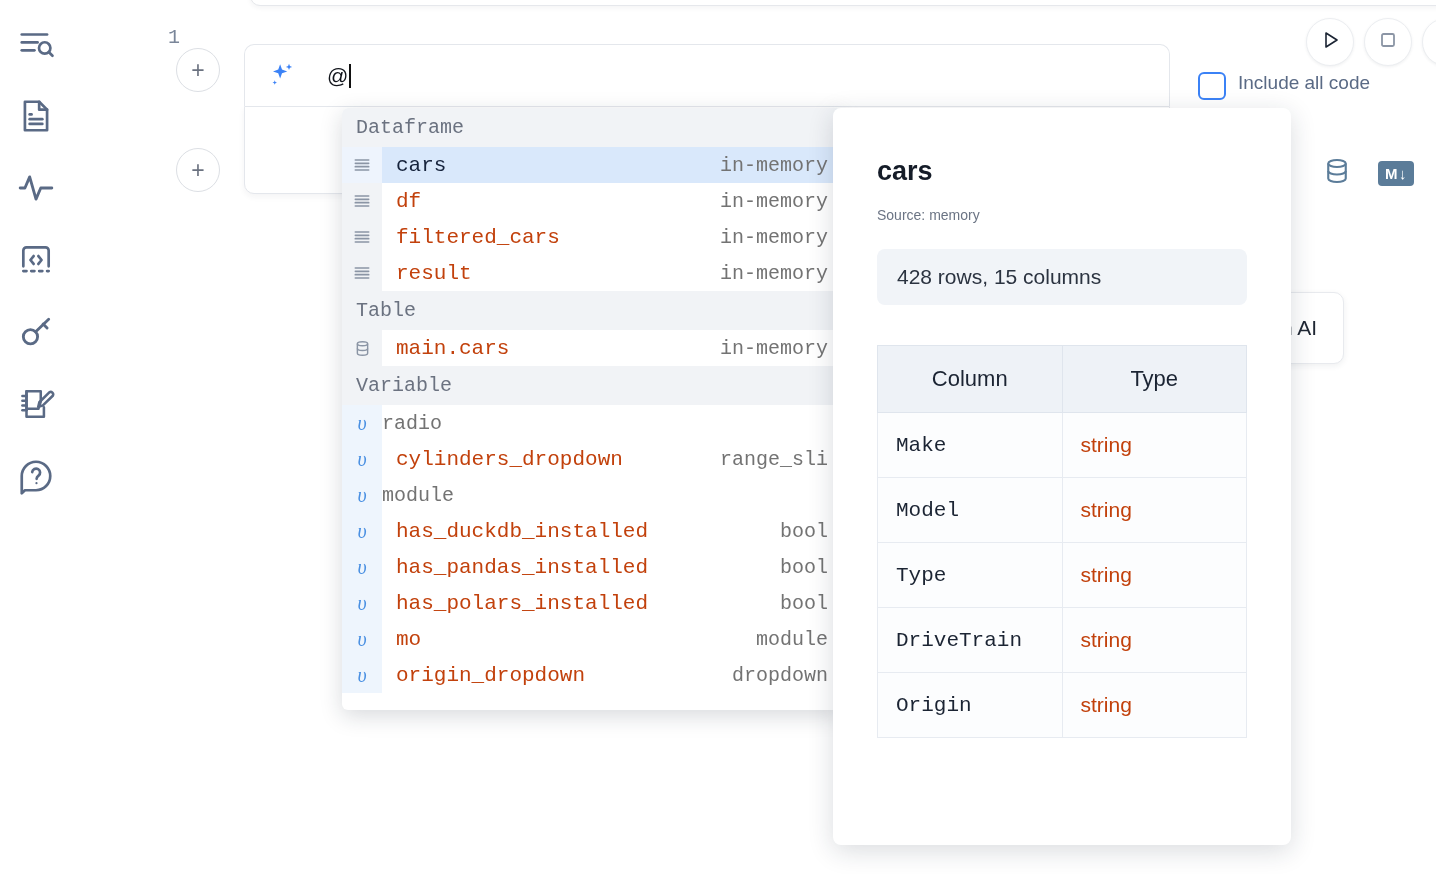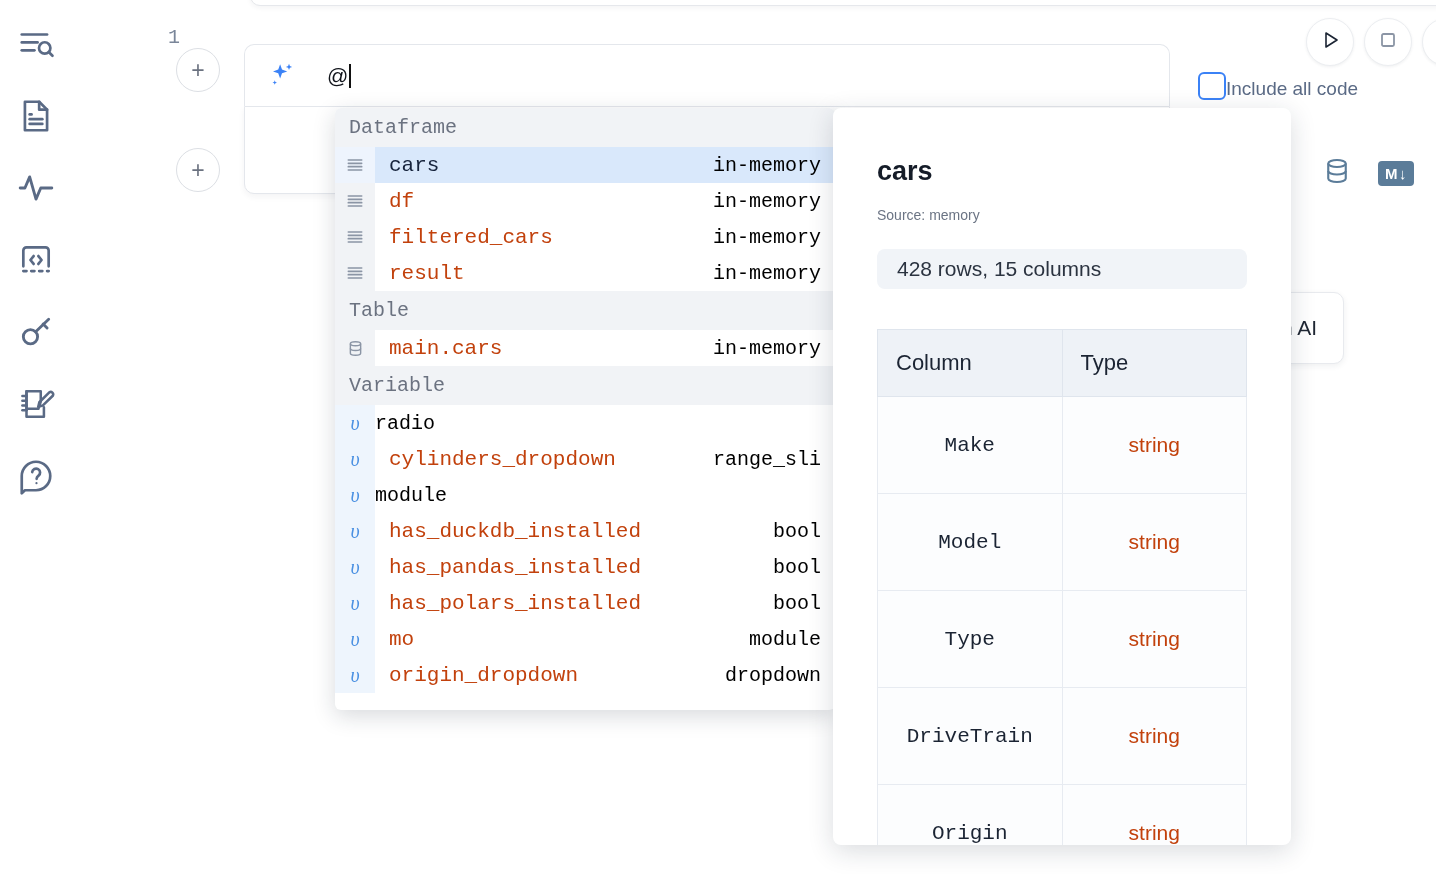--- a/index.html
+++ b/index.html
@@ -108,21 +108,21 @@
     width: 48px; height: 48px; border-radius: 50%;
     background: #fff; border: 1px solid #eceef1;
     box-shadow: 0 1px 3px rgba(30,40,60,.07);
     display: flex; align-items: center; justify-content: center;
     cursor: pointer;
   }
 
   .include-row {
     position: absolute;
     left: 1126px; top: 72px;
-    display: flex; align-items: flex-end; 
+    display: flex; align-items: flex-start; gap: 12px;
     z-index: 3;
   }
   .chk {
     width: 28px; height: 28px;
     border: 2px solid #3b82f6;
     border-radius: 6px;
     background: #fff;
     cursor: pointer;
   }
   .include-label {
@@ -181,21 +181,21 @@
     font-size: 21px;
     color: #1f2733;
     white-space: nowrap;
     cursor: pointer;
     z-index: 1;
   }
 
   
   .ac {
     position: absolute;
-    left: 335px; top: 108px;
+    left: 342px; top: 108px;
     width: 500px;
     height: 602px;
     background: #ffffff;
     border-radius: 6px;
     box-shadow: 0 6px 22px rgba(25,35,55,.17);
     overflow: hidden;
     z-index: 20;
     font-family: "Liberation Mono", monospace;
   }
   .ac-section {
@@ -232,21 +232,21 @@
   .ac-name {
     flex: 1;
     padding-left: 14px;
     font-size: 21px;
     color: #c2410c;
     white-space: nowrap;
   }
   .ac-item.selected .ac-name { color: #16233c; }
   .ac-type {
     font-size: 20px;
-    color: #000000;
+    color: #737373;
     padding-right: 14px;
     white-space: nowrap;
   }
 
   
   .detail {
     position: absolute;
     left: 833px; top: 108px;
     width: 458px;
     height: 737px;
@@ -265,45 +265,44 @@
   }
   .detail-source {
     margin-top: 20px;
     font-size: 14px;
     color: #6b7484;
   }
   .detail-shape {
     margin-top: 26px;
     background: #f1f4f8;
     border-radius: 8px;
-    padding: 8px 20px;
+    padding: 16px 20px;
     font-size: 21px;
     color: #2b3340;
   }
   .detail-table {
     margin-top: 40px;
     width: 100%;
     border-collapse: collapse;
     table-layout: fixed;
   }
   .detail-table th {
     background: #eef2f7;
     border: 1px solid #dfe5ed;
-    text-align: left;
+    text-align: center;
     font-weight: normal;
     font-size: 22px;
     color: #1b2433;
     padding: 20px 18px;
   }
   .detail-table td {
     border: 1px solid #e7ebf1;
-    padding: 36px 18px;
+    padding: 20px 18px;
     font-size: 21px;
     background: #fcfdfe;
-    text-align: center;
   }
   .col-name { font-family: "Liberation Mono", monospace; color: #1b2433; }
   .col-type { color: #c2410c; }
 </style>
 </head>
 <body>
 
 <div class="sidebar">
 
   <div class="rail-icon">

